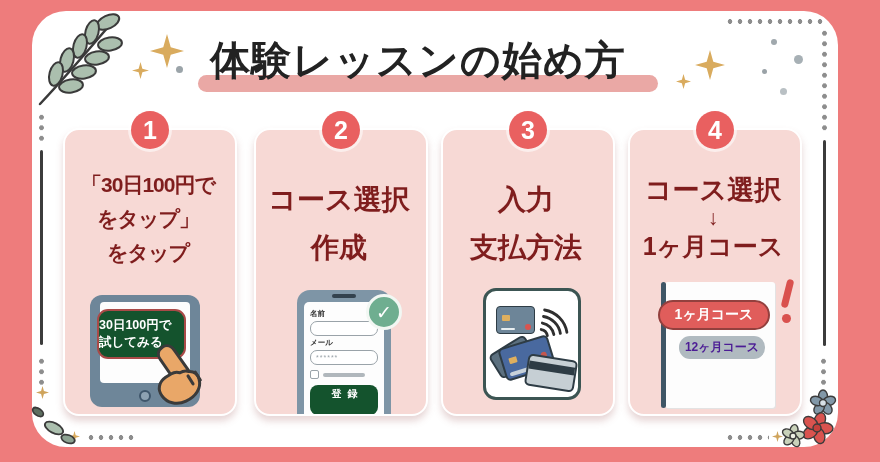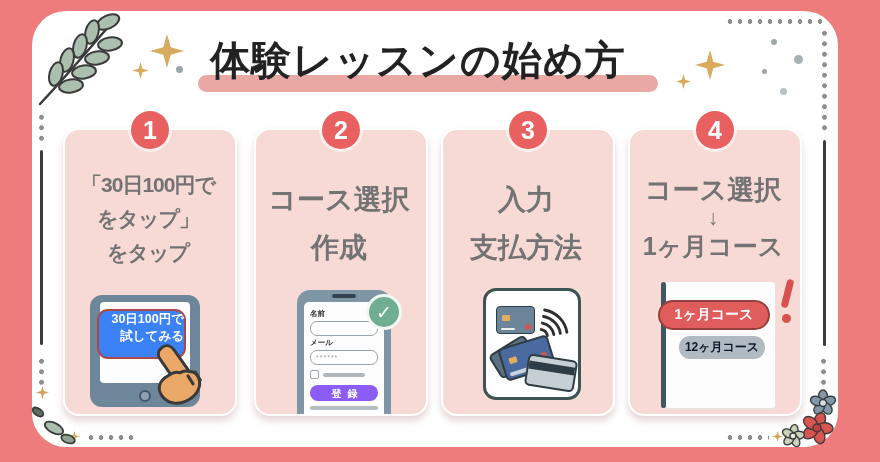--- a/index.html
+++ b/index.html
@@ -23,47 +23,47 @@
   .dots-v{position:absolute;width:7px;background-image:radial-gradient(circle,#8d8d8d 2.1px,transparent 2.6px);background-size:7px 10.5px;}
   .vline{position:absolute;width:2.5px;background:#3c3c3c;border-radius:2px;}
 
   
   .card-wrap{position:absolute;top:128px;width:174px;height:288px;}
   .card-body{position:absolute;inset:0;background:#f7d9d5;border:2px solid #ffffff;border-radius:16px;
              overflow:hidden;box-shadow:0 5px 7px rgba(160,90,90,.25);}
   .badge{position:absolute;top:-17px;left:50%;transform:translateX(-50%);width:38px;height:38px;border-radius:50%;
          background:#e96060;color:#fff;font-size:25px;font-weight:800;display:flex;align-items:center;justify-content:center;
          z-index:4;box-shadow:0 0 0 3px rgba(255,255,255,.55);}
-  .card-text{position:absolute;left:0;right:4px;text-align:center;font-weight:800;color:#737373;}
+  .card-text{position:absolute;left:0;right:4px;text-align:center;font-weight:800;color:#7f1d1d;}
   .t1{top:38px;font-size:21px;line-height:34px;letter-spacing:-1px;}
   .t2{top:46px;font-size:28px;line-height:48px;}
   .t4a{top:42px;font-size:27px;}
   .t4arrow{top:76px;font-size:21px;font-weight:700;}
   .t4b{top:100px;font-size:25px;}
 
   
   .tablet{position:absolute;left:25px;top:165px;width:110px;height:112px;background:#6e8699;border-radius:12px;}
   .tablet .screen{position:absolute;left:10px;right:10px;top:7px;bottom:24px;background:#fdfdfd;border-radius:4px;}
   .tablet .home{position:absolute;left:50%;bottom:5px;transform:translateX(-50%);width:12px;height:12px;border-radius:50%;
                 background:#8ea2b2;border:2px solid #3f566b;box-sizing:border-box;}
-  .tap-btn{position:absolute;left:32px;top:179px;width:89px;height:50px;background:#3b82f6;border:2px solid #a94a48;border-radius:11px;
-           box-sizing:border-box;color:#fff;font-weight:800;font-size:12.5px;line-height:17px;text-align:right;padding-top:0;z-index:2;}
+  .tap-btn{position:absolute;left:32px;top:179px;width:89px;height:50px;background:#14532d;border:2px solid #a94a48;border-radius:11px;
+           box-sizing:border-box;color:#fff;font-weight:800;font-size:12.5px;line-height:17px;text-align:left;padding-top:6px;z-index:2;}
   .hand{position:absolute;left:82px;top:208px;transform:rotate(-14deg);z-index:3;}
 
   
   .phone{position:absolute;left:41px;top:160px;width:94px;height:142px;background:#7e95a6;border-radius:13px;}
   .phone .notch{position:absolute;left:50%;top:4px;transform:translateX(-50%);width:24px;height:4px;background:#33424e;border-radius:2px;}
   .phone .pscreen{position:absolute;left:7px;right:7px;top:12px;bottom:0;background:#fdfdfd;border-radius:5px;padding:5px 6px;box-sizing:border-box;}
   .flabel{font-size:7.5px;font-weight:700;color:#333;margin-top:2px;}
   .finput{height:13px;border:1px solid #9aa3a9;border-radius:7px;background:#fff;margin-top:2px;
           font-size:7px;color:#9aa3a9;letter-spacing:1px;line-height:13px;padding-left:5px;}
   .fcheckrow{display:flex;align-items:center;margin-top:5px;}
   .fbox{width:7px;height:7px;border:1px solid #9aa3a9;border-radius:2px;background:#fff;}
   .fbar{width:42px;height:4px;background:#b0b7bc;border-radius:2px;margin-left:4px;}
-  .reg-btn{margin-top:6px;height:16px;background:#8b5cf6;border-radius:8px;color:#fff;font-weight:800;font-size:10px;
+  .reg-btn{margin-top:6px;height:30px;background:#14532d;border-radius:8px;color:#fff;font-weight:800;font-size:10px;
            letter-spacing:6px;text-align:center;line-height:17px;padding-left:7px;}
   .gline{height:3.5px;background:#b6bdc2;border-radius:2px;margin-top:5px;}
   .gline.short{width:80%;}
   .check-badge{position:absolute;left:110px;top:164px;width:36px;height:36px;border-radius:50%;background:#6fae90;
                border:3px solid #f2f7f3;box-sizing:border-box;color:#fff;font-size:19px;font-weight:800;
                display:flex;align-items:center;justify-content:center;z-index:4;}
 
   
   .terminal{position:absolute;left:40px;top:158px;width:98px;height:112px;background:#fff;border:3px solid #3c5553;border-radius:13px;box-sizing:border-box;}
   .mini-card{position:absolute;left:10px;top:15px;width:37px;height:26px;background:#6d8598;border:1.5px solid #2e3c45;border-radius:4px;}
@@ -80,21 +80,21 @@
   .ccard.gray{left:40px;top:66px;width:50px;height:32px;background:#c6cfd4;transform:rotate(9deg);}
   .ccard.gray .mag{position:absolute;left:0;top:5px;width:100%;height:8px;background:#2e3c45;}
 
   
   .panel{position:absolute;left:35px;top:152px;width:110px;height:126px;background:#fdfdfd;border-radius:3px;
          box-shadow:1px 1px 0 #e3e3e3;}
   .panel-edge{position:absolute;left:31px;top:152px;width:5px;height:126px;background:#3f5666;border-radius:3px;z-index:2;}
   .course-red{position:absolute;left:28px;top:170px;width:112px;height:30px;background:#e05d5b;border:2.5px solid #93403e;
               border-radius:15px;box-sizing:border-box;color:#fff;font-weight:800;font-size:14px;text-align:center;line-height:25px;z-index:3;}
   .course-gray{position:absolute;left:49px;top:206px;width:86px;height:23px;background:#b0bac0;border-radius:11px;
-               color:#0f172a;font-weight:800;font-size:12px;text-align:center;line-height:23px;z-index:3;}
+               color:#4c1d95;font-weight:800;font-size:12px;text-align:center;line-height:23px;z-index:3;}
   .exc-bar{position:absolute;left:154px;top:149px;width:7px;height:29px;background:#d9514e;border-radius:4px;transform:rotate(14deg);}
   .exc-dot{position:absolute;left:152px;top:184px;width:9px;height:9px;background:#d9514e;border-radius:50%;}
 </style>
 </head>
 <body>
 
 <div class="frame"></div>
 
 <div class="title-underline"></div>
 <div class="title">体験レッスンの始め方</div>

